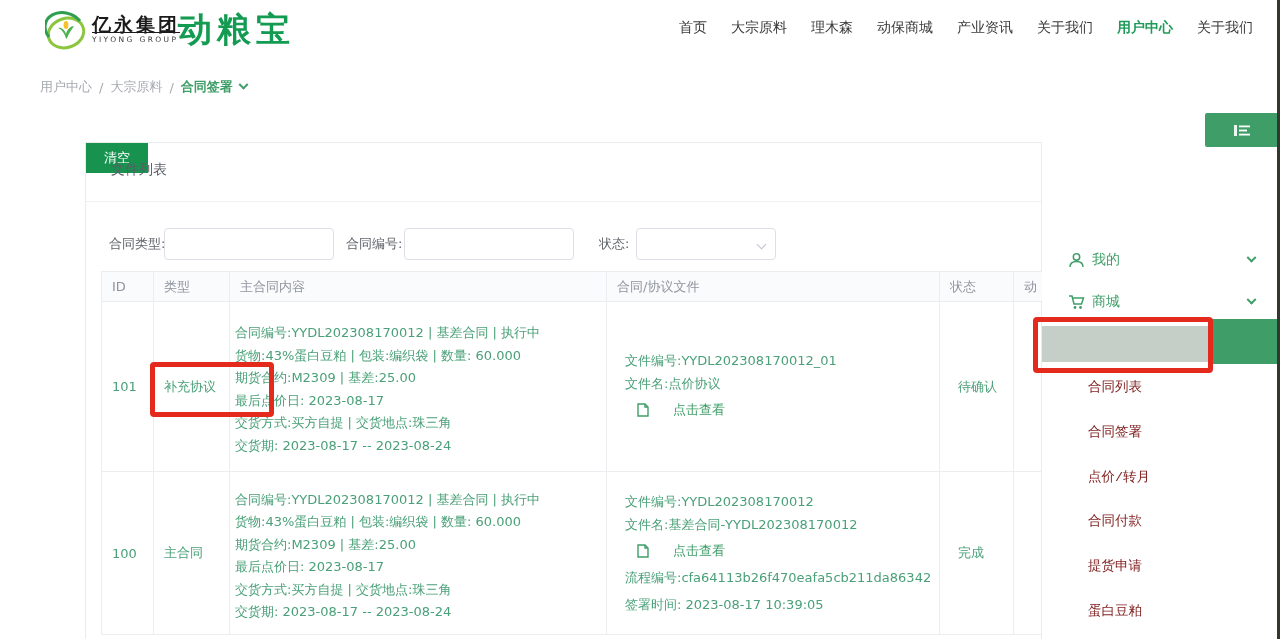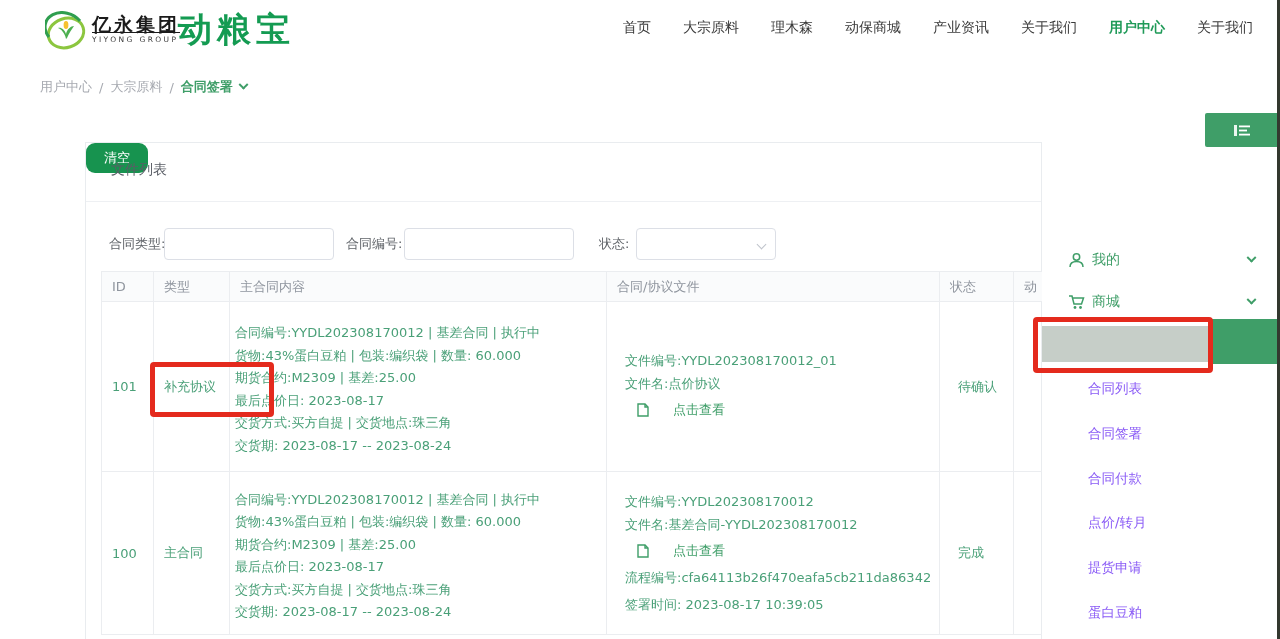--- a/index.html
+++ b/index.html
@@ -6,21 +6,21 @@
   html,body { width:1280px; height:639px; background:#fff; overflow:hidden;
     font-family:"DejaVu Sans","Liberation Sans",sans-serif; }
   .abs { position:absolute; }
 
   
   #logo-icon { left:45px; top:11px; width:42px; height:42px; }
   #group-names { left:92px; top:13px; }
   #group-cn { font-size:19px; font-weight:bold; color:#1b1b1b; letter-spacing:3px; line-height:22px;text-decoration:underline; }
   #group-en { font-size:7.5px; color:#3c3c3c; letter-spacing:2.4px; }
   #app-name { left:178px; top:7px; font-size:34px; font-weight:900; color:#149b52; letter-spacing:5px; }
-  #top-nav { right:27px; top:19px; display:flex; gap:32px; font-size:14px; color:#3a3a3a; }
+  #top-nav { right:27px; top:19px; display:flex; gap:24px; font-size:14px; color:#3a3a3a; }
   #top-nav .nav-item { cursor:pointer; white-space:nowrap; }
   #top-nav .nav-item.active { color:#1f9a58; font-weight:bold; }
 
   
   #breadcrumb { left:40px; top:78px; font-size:13px; color:#a6a9b0; display:flex; align-items:center; gap:7px; }
   #breadcrumb .crumb-active { color:#3f9e68; font-weight:bold; }
   .chev { display:inline-block; width:7px; height:7px; border-right:2px solid #3f9e68; border-bottom:2px solid #3f9e68; }
   .chev.down { transform:rotate(45deg) translate(-2px,-2px); }
   .chev.up   { transform:rotate(-135deg) translate(-1px,-1px); }
 
@@ -34,21 +34,21 @@
     font-size:13px; padding:0 8px; color:#333; outline:none; }
   #flt-type-label { left:23px; top:85px; }
   #flt-type-input { left:78px;  top:85px; width:170px; }
   #flt-no-label   { left:260px; top:85px; }
   #flt-no-input   { left:318px; top:85px; width:170px; }
   #flt-status-label { left:513px; top:85px; }
   #flt-status-box { left:550px; top:85px; width:140px; height:32px; border:1px solid #dcdfe6; border-radius:4px; }
   #flt-status-box .sel-chev { position:absolute; right:10px; top:12px; width:7px; height:7px;
     border-right:1.5px solid #bfc3cb; border-bottom:1.5px solid #bfc3cb; transform:rotate(45deg); }
   #clear-btn { left:708px; top:86px; width:62px; height:30px; background:#17934f; color:#fff; border:none;
-    border-radius:9px; font-size:13px; cursor:pointer; font-family:inherit; }
+    border-radius:0; font-size:13px; cursor:pointer; font-family:inherit; }
 
   
   #list-table { position:absolute; left:15px; top:128px; width:942px; border-collapse:collapse; table-layout:fixed; }
   #list-table th, #list-table td { border:1px solid #ebedf0; font-weight:normal; }
   #list-table th { height:30px; background:#fafbfc; color:#8f959e; font-size:13px; text-align:left; padding-left:10px;
     white-space:nowrap; overflow:hidden; }
   #list-table td { font-size:13px; color:#4aa078; vertical-align:middle; }
   col.c-id{width:52px} col.c-type{width:76px} col.c-content{width:377px} col.c-file{width:333px}
   col.c-status{width:74px} col.c-action{width:30px}
   td.cell-id { padding-left:10px; }
@@ -64,22 +64,22 @@
   
   #sidebar { left:1042px; top:90px; width:238px; height:549px; background:#fff; }
   #sidebar-toggle { left:163px; top:23px; width:74px; height:34px; background:#3f9e68; border:none; border-radius:2px;
     cursor:pointer; display:flex; align-items:center; justify-content:center; }
   .sb-group { position:absolute; left:0; width:238px; height:24px; display:flex; align-items:center; cursor:pointer; }
   .sb-group .g-icon { position:absolute; left:26px; width:17px; height:17px; }
   .sb-group .g-label { position:absolute; left:50px; font-size:14px; color:#3f9e68; }
   .sb-group .g-chev { position:absolute; left:206px; }
   #grp-mine{ top:158px; } #grp-mall{ top:200px; } #grp-bulk{ top:243px; }
   #sb-items { position:absolute; left:0; top:276px; width:238px; }
-  .sb-item { height:44.8px; line-height:44.8px; padding-left:46px; font-size:13.5px; color:#8b5cf6; cursor:pointer;
-    position:relative; z-index:3; }
+  .sb-item { height:44.8px; line-height:44.8px; padding-left:46px; font-size:13.5px; color:#7f1d1d; cursor:pointer;
+    position:relative; z-index:3;font-family:Liberation Mono, monospace; }
 
   
   #active-gray-bar { left:1042px; top:326px; width:170px; height:36px; background:#c6cec8; z-index:2; }
   #active-green-bar { left:1212px; top:319px; width:68px; height:45px; background:#3f9e68; z-index:2; }
 
   
   .red-box { position:absolute; border:5px solid #e42a1d; border-radius:4px; z-index:50; pointer-events:none; }
   #red-box-type { left:150px; top:362px; width:124px; height:55px; }
   #red-box-menu { left:1033px; top:317px; width:180px; height:56px; }
 
@@ -247,22 +247,22 @@
       <ellipse cx="8.5" cy="8.5" rx="3.2" ry="7" fill="none" stroke="#3f9e68" stroke-width="1.2"></ellipse>
       <line x1="1.5" y1="8.5" x2="15.5" y2="8.5" stroke="#3f9e68" stroke-width="1.2"></line>
     </svg>
     <span class="g-label">大宗原料</span>
     <span class="g-chev chev up"></span>
   </div>
 
   <div id="sb-items">
     <div class="sb-item">合同列表</div>
     <div class="sb-item">合同签署</div>
+    <div class="sb-item">点价/转月</div>
     <div class="sb-item">合同付款</div>
-    <div class="sb-item">点价/转月</div>
     <div class="sb-item">提货申请</div>
     <div class="sb-item">蛋白豆粕</div>
     <div class="sb-item">售后</div>
 
   </div>
 </div>
 
 <div id="red-box-type" class="red-box"></div>
 <div id="red-box-menu" class="red-box"></div>
 <div id="edge-strip" class="abs"></div>

